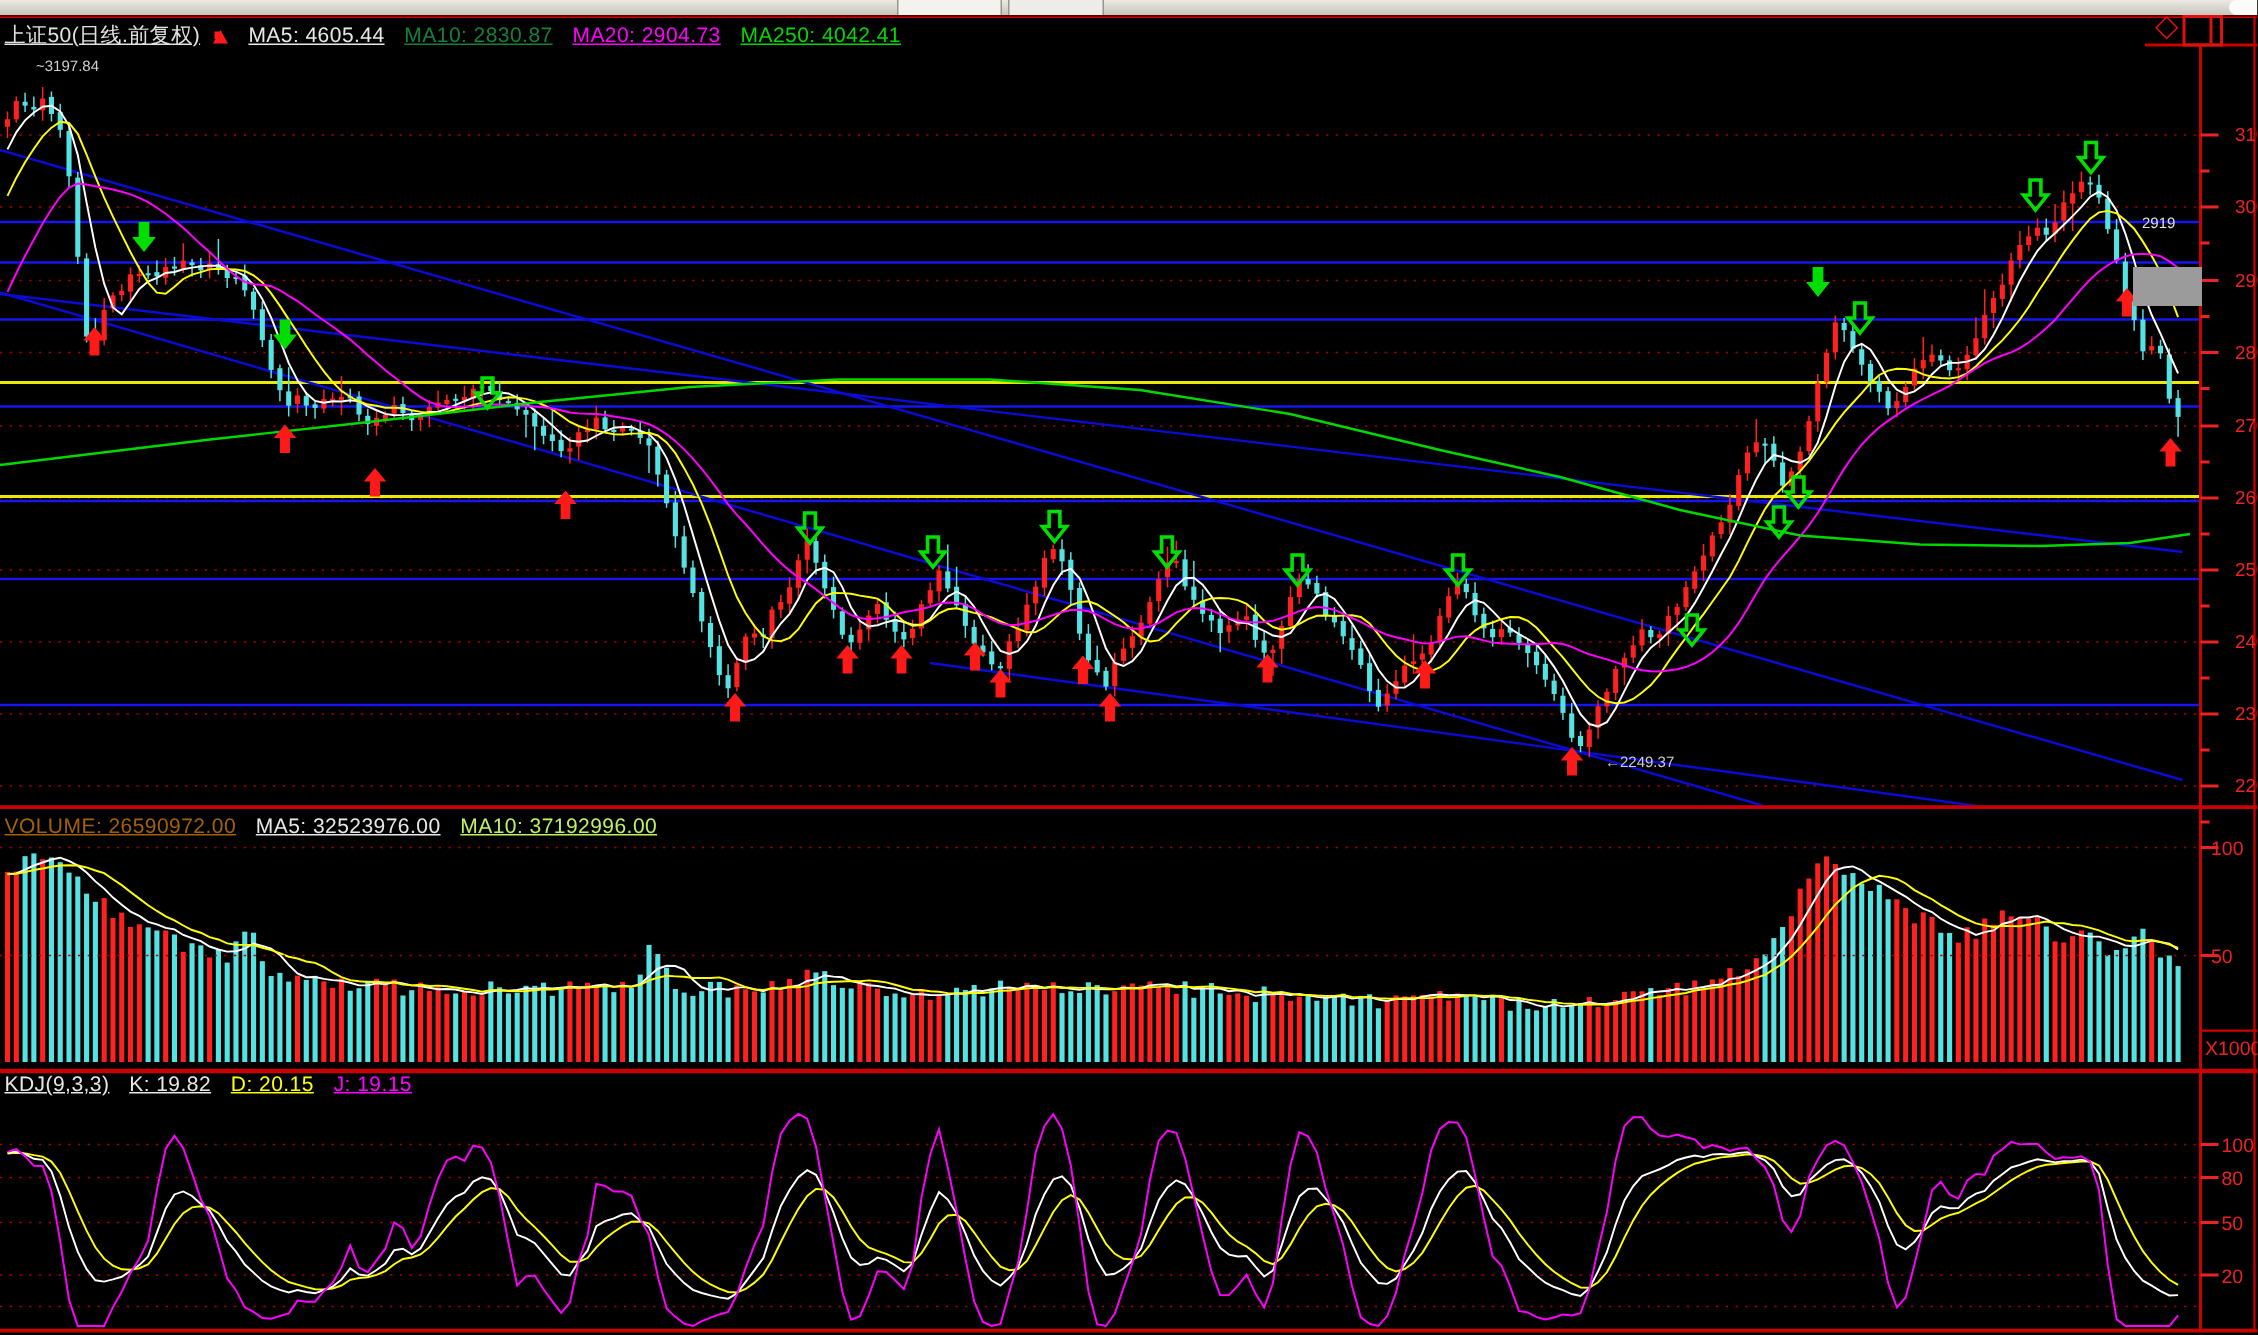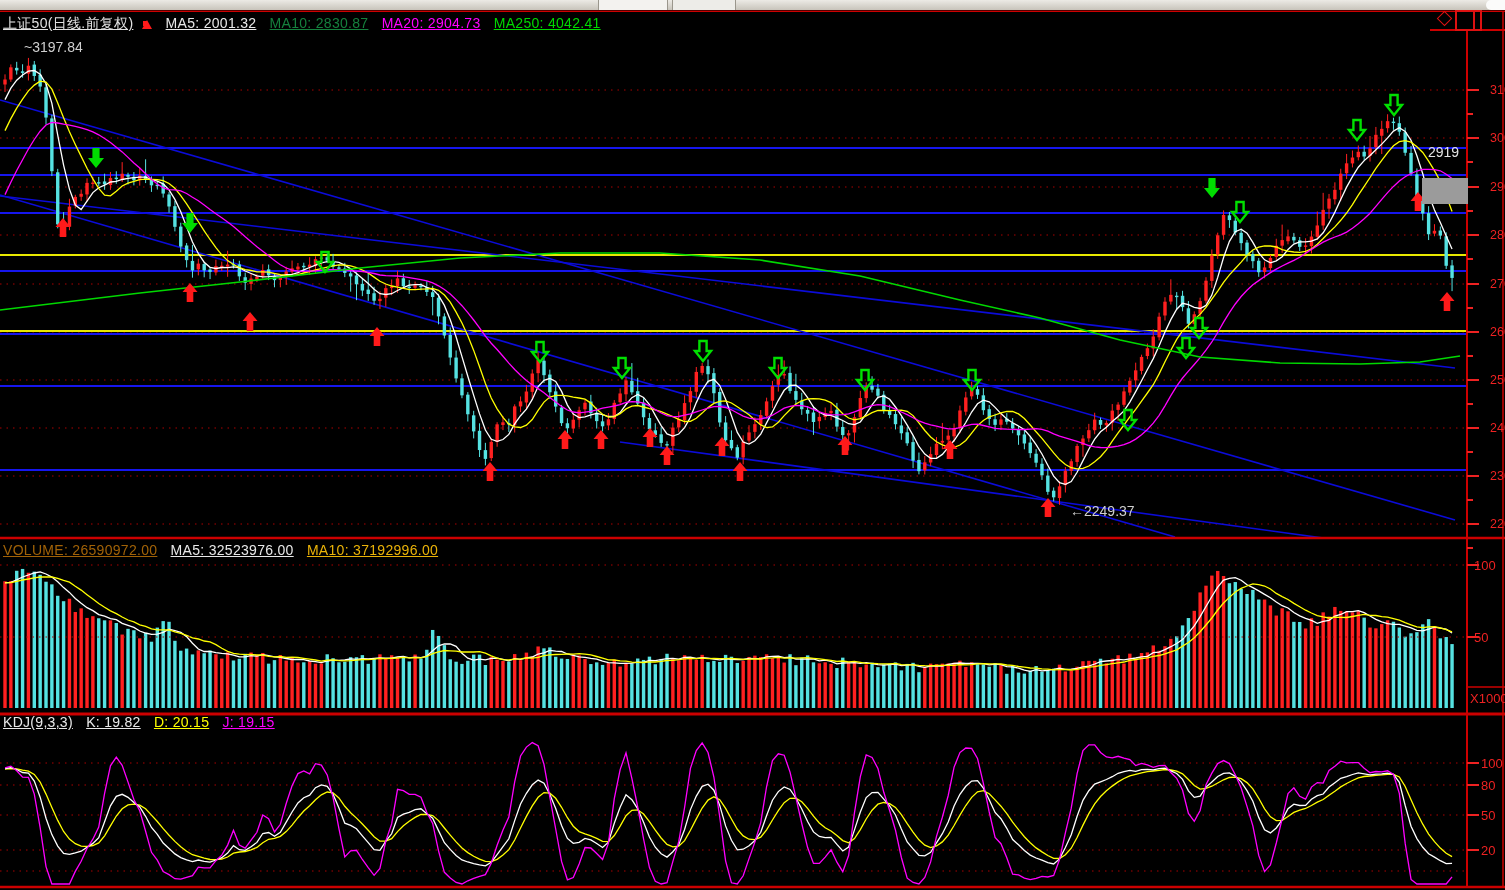--- a/index.html
+++ b/index.html
@@ -9,21 +9,21 @@
       background:linear-gradient(#eceae5,#c8c4bb);border-bottom:1px solid #550000;}
   .tseg{position:absolute;top:0;height:10px;background:#f3f2ef;border-left:1px solid #9a968c;border-right:1px solid #9a968c;}
   #tseg1{left:598px;width:68px;}
   #tseg2{left:672px;width:62px;background:#edece8;}
   #tthumb{position:absolute;top:0;left:1486px;width:19px;height:10px;background:#fbfbfa;border-radius:5px 0 0 5px;}
   .hdr{position:absolute;left:3px;font-size:14px;letter-spacing:0.3px;white-space:nowrap;z-index:5;}
   .hdr span{margin-right:9px;text-decoration:underline;}
   #main-hdr{top:15px;}
   #vol-hdr{top:542px;}
   #kdj-hdr{top:714px;}
-  .anno{position:absolute;color:#cfcfcf;font-size:14px;z-index:6;white-space:nowrap;}
+  .anno{position:absolute;color:#cfcfcf;font-size:10px;z-index:6;white-space:nowrap;}
   #hi-label{left:24px;top:39px;}
   #lo-label{left:1070px;top:503px;}
   #marker-label{left:1428px;top:144px;color:#e2e2e2;}
   #marker-box{position:absolute;left:1422px;top:178px;width:46px;height:26px;background:#9b9b9b;z-index:4;}
   #chart-svg{position:absolute;left:0;top:0;z-index:2;}
   .up-arr-glyph{display:inline-block;width:0;height:0;border-left:5px solid transparent;
       border-right:5px solid transparent;border-bottom:9px solid #ff1a1a;position:relative;top:1px;margin-right:2px;}
   .up-arr-stem{display:inline-block;width:4px;height:5px;background:#ff1a1a;position:relative;top:-2px;left:-11px;margin-right:-6px;}
   #diamond-icon{position:absolute;left:1439px;top:13px;width:9px;height:9px;border:1.5px solid #dd1111;
       transform:rotate(45deg);z-index:6;}
@@ -928,30 +928,30 @@
         <polygon points="1186,358 1194,348 1189.6,348 1189.6,338 1182.4,338 1182.4,348 1178,348" fill="none" stroke="#00e000" stroke-width="2.4"></polygon>
         <polygon points="1199,338 1207,328 1202.6,328 1202.6,318 1195.4,318 1195.4,328 1191,328" fill="none" stroke="#00e000" stroke-width="2.4"></polygon>
         <polygon points="1240,222 1248,212 1243.6,212 1243.6,202 1236.4,202 1236.4,212 1232,212" fill="none" stroke="#00e000" stroke-width="2.4"></polygon>
         <polygon points="1357,140 1365,130 1360.6,130 1360.6,120 1353.4,120 1353.4,130 1349,130" fill="none" stroke="#00e000" stroke-width="2.4"></polygon>
         <polygon points="1394,115 1402,105 1397.6,105 1397.6,95 1390.4,95 1390.4,105 1386,105" fill="none" stroke="#00e000" stroke-width="2.4"></polygon>
       </g>
     </svg>
 
   <div id="main-hdr" class="hdr">
     <span style="color: rgb(226, 226, 226);">上证50(日线.前复权)</span><span><i class="up-arr-glyph"></i><i class="up-arr-stem"></i></span>
-    <span style="color: rgb(232, 232, 232);">MA5: 2001.32</span>
+    <span style="color: rgb(232, 232, 232);">MA5: 4605.44</span>
     <span style="color: #15803d;">MA10: 2830.87</span>
     <span style="color: rgb(255, 0, 255);">MA20: 2904.73</span>
     <span style="color: rgb(0, 216, 0);">MA250: 4042.41</span>
   </div>
 
   <div id="vol-hdr" class="hdr">
     <span style="color: #a16207;">VOLUME: 26590972.00</span>
     <span style="color: rgb(232, 232, 232); margin-top: 42px;">MA5: 32523976.00</span>
-    <span style="color: #eab308;">MA10: 37192996.00</span>
+    <span style="color: #bef264;">MA10: 37192996.00</span>
   </div>
 
   <div id="kdj-hdr" class="hdr">
     <span style="color: rgb(232, 232, 232);">KDJ(9,3,3)</span>
     <span style="color: rgb(232, 232, 232);">K: 19.82</span>
     <span style="color: rgb(255, 255, 0);">D: 20.15</span>
     <span style="color: rgb(255, 0, 255);">J: 19.15</span>
   </div>
 
   <div id="hi-label" class="anno">~3197.84</div>

